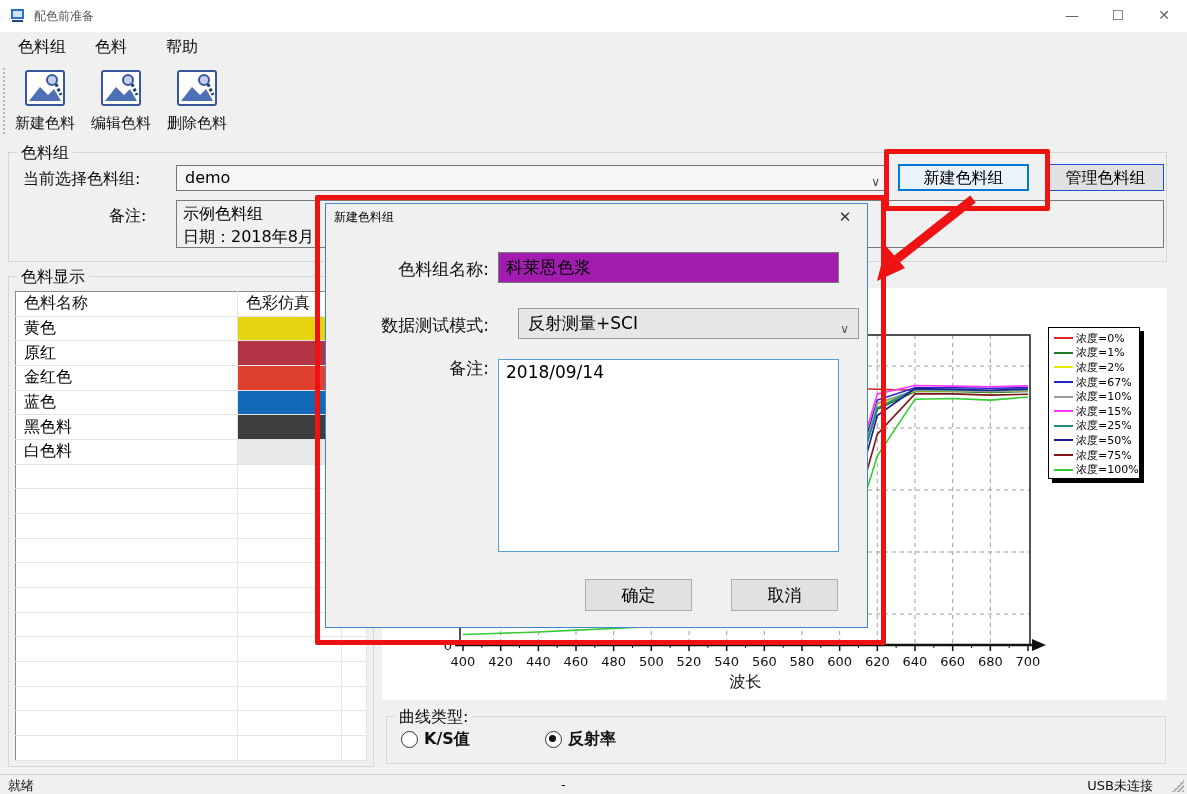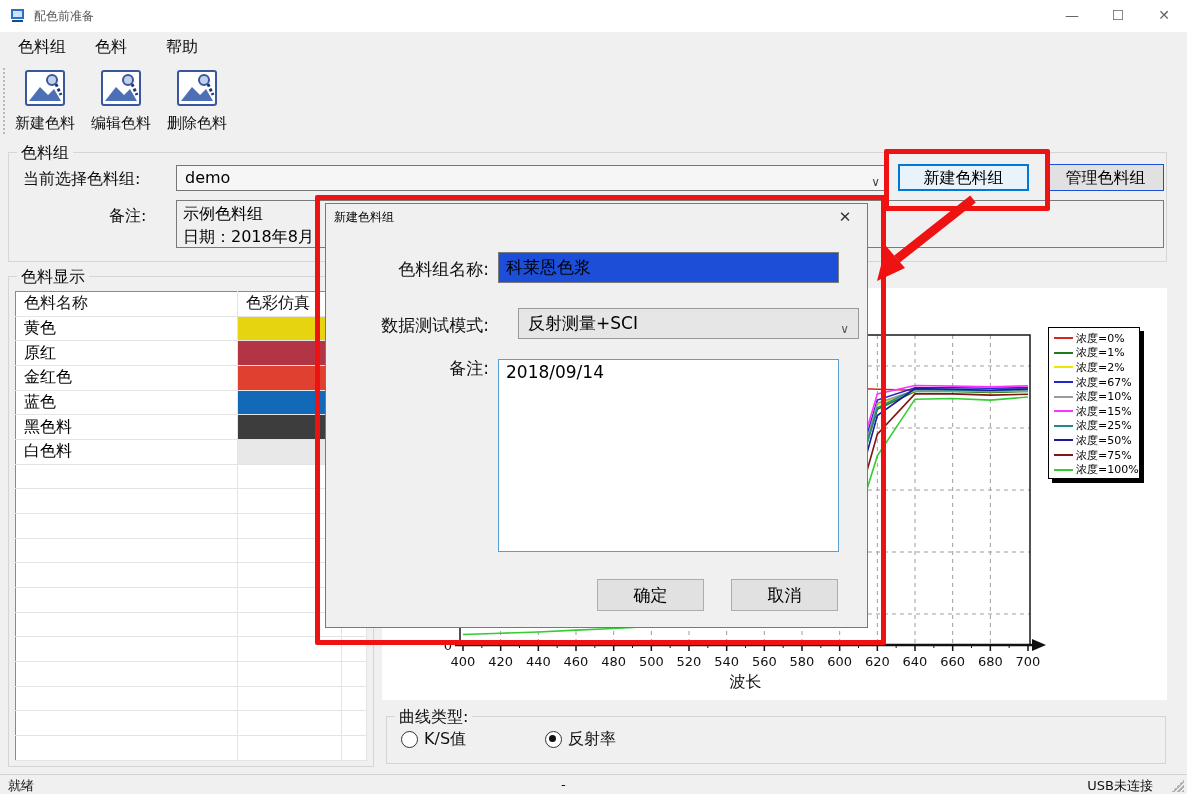--- a/index.html
+++ b/index.html
@@ -45,46 +45,46 @@
 
   
   #chart-panel{position:absolute;left:382px;top:288px;width:785px;height:412px;background:#ffffff;}
   #chart-legend{position:absolute;left:666px;top:39px;width:92px;height:152px;background:#fff;border:1px solid #000;box-shadow:4px 4px 0 #000;padding:3px 0 0 5px;box-sizing:border-box;}
   .legend-item{height:14.6px;display:flex;align-items:center;}
   .legend-line{width:19px;height:2px;margin-right:3px;flex:none;}
   .legend-label{font-size:11px;color:#000;white-space:nowrap;}
 
   
   #grp-curvetype{left:386px;top:716px;width:778px;height:46px;}
-  .radio-row{position:absolute;top:12px;display:flex;align-items:center;font-size:16px;color:#111;}
+  .radio-row{position:absolute;top:12px;display:flex;align-items:center;font-size:16px;color:#111;font-weight:bold;}
   .radio-circle{width:15px;height:15px;border:1px solid #333;border-radius:50%;margin-right:6px;position:relative;background:#fff;flex:none;}
   .radio-circle.sel::after{content:"";position:absolute;left:3px;top:3px;width:7px;height:7px;border-radius:50%;background:#111;}
 
   
   .statusbar{position:absolute;left:0;top:774px;width:1187px;height:20px;background:#f0f0f0;border-top:1px solid #d2d2d2;font-size:13px;color:#111;}
   .statusbar .s-left{position:absolute;left:8px;top:2px;}
   .statusbar .s-center{position:absolute;left:561px;top:2px;}
   .statusbar .s-right{position:absolute;right:34px;top:2px;}
   .grip{position:absolute;right:3px;bottom:3px;width:12px;height:12px;background:
     linear-gradient(135deg,transparent 0 50%,#b0b0b0 50% 60%,transparent 60% 70%,#b0b0b0 70% 80%,transparent 80% 90%,#b0b0b0 90%);}
 
   
   #dialog{position:absolute;left:325px;top:203px;width:543px;height:425px;background:#f0f0f0;border:1px solid #3f85c9;box-sizing:border-box;z-index:10;}
   #dialog .dtitle{position:absolute;left:8px;top:5px;font-size:12px;color:#000;}
   #dialog .dclose{position:absolute;right:10px;top:3px;width:24px;height:20px;text-align:center;font-size:15px;color:#333;line-height:20px;}
   .dlabel{position:absolute;width:145px;text-align:right;font-size:17px;color:#111;white-space:nowrap;}
   #dlabel-name{left:18px;top:54px;}
   #dlabel-mode{left:18px;top:110px;}
   #dlabel-remark{left:18px;top:153px;}
-  #dinput-name{position:absolute;left:172px;top:48px;width:341px;height:31px;border:1px solid #7a7a7a;background:#1d4ed8;font-size:17px;padding:0 7px;box-sizing:border-box;font-family:inherit;}
+  #dinput-name{position:absolute;left:172px;top:48px;width:341px;height:31px;border:1px solid #7a7a7a;background:#a21caf;font-size:17px;padding:0 7px;box-sizing:border-box;font-family:inherit;}
   #dcombo-mode{position:absolute;left:172px;top:104px;width:341px;height:31px;border:1px solid #999;background:#e6e6e6;font-size:17px;line-height:29px;padding-left:9px;box-sizing:border-box;margin-left:20px;}
   #dcombo-mode .chev{position:absolute;right:9px;top:6px;color:#555;font-size:12px;}
   #dtext-remark{position:absolute;left:172px;top:155px;width:341px;height:193px;border:1px solid #56a0d6;background:#fff;font-size:17px;padding:2px 7px;box-sizing:border-box;resize:none;font-family:inherit;overflow:hidden;}
   .dbtn{position:absolute;top:375px;width:107px;height:32px;background:#e1e1e1;border:1px solid #adadad;font-size:17px;text-align:center;line-height:30px;box-sizing:border-box;}
-  #dbtn-ok{left:271px;}
+  #dbtn-ok{left:259px;}
   #dbtn-cancel{left:405px;}
 
   
   .anno{position:absolute;border:5px solid #ee1212;z-index:20;pointer-events:none;border-radius:2px;}
   #anno-btn{left:884px;top:149px;width:156px;height:52px;}
   #anno-dialog{left:315px;top:195px;width:561px;height:440px;}
   #anno-arrow{position:absolute;left:0;top:0;width:1187px;height:794px;z-index:21;pointer-events:none;}
 </style>
 </head>
 <body>

